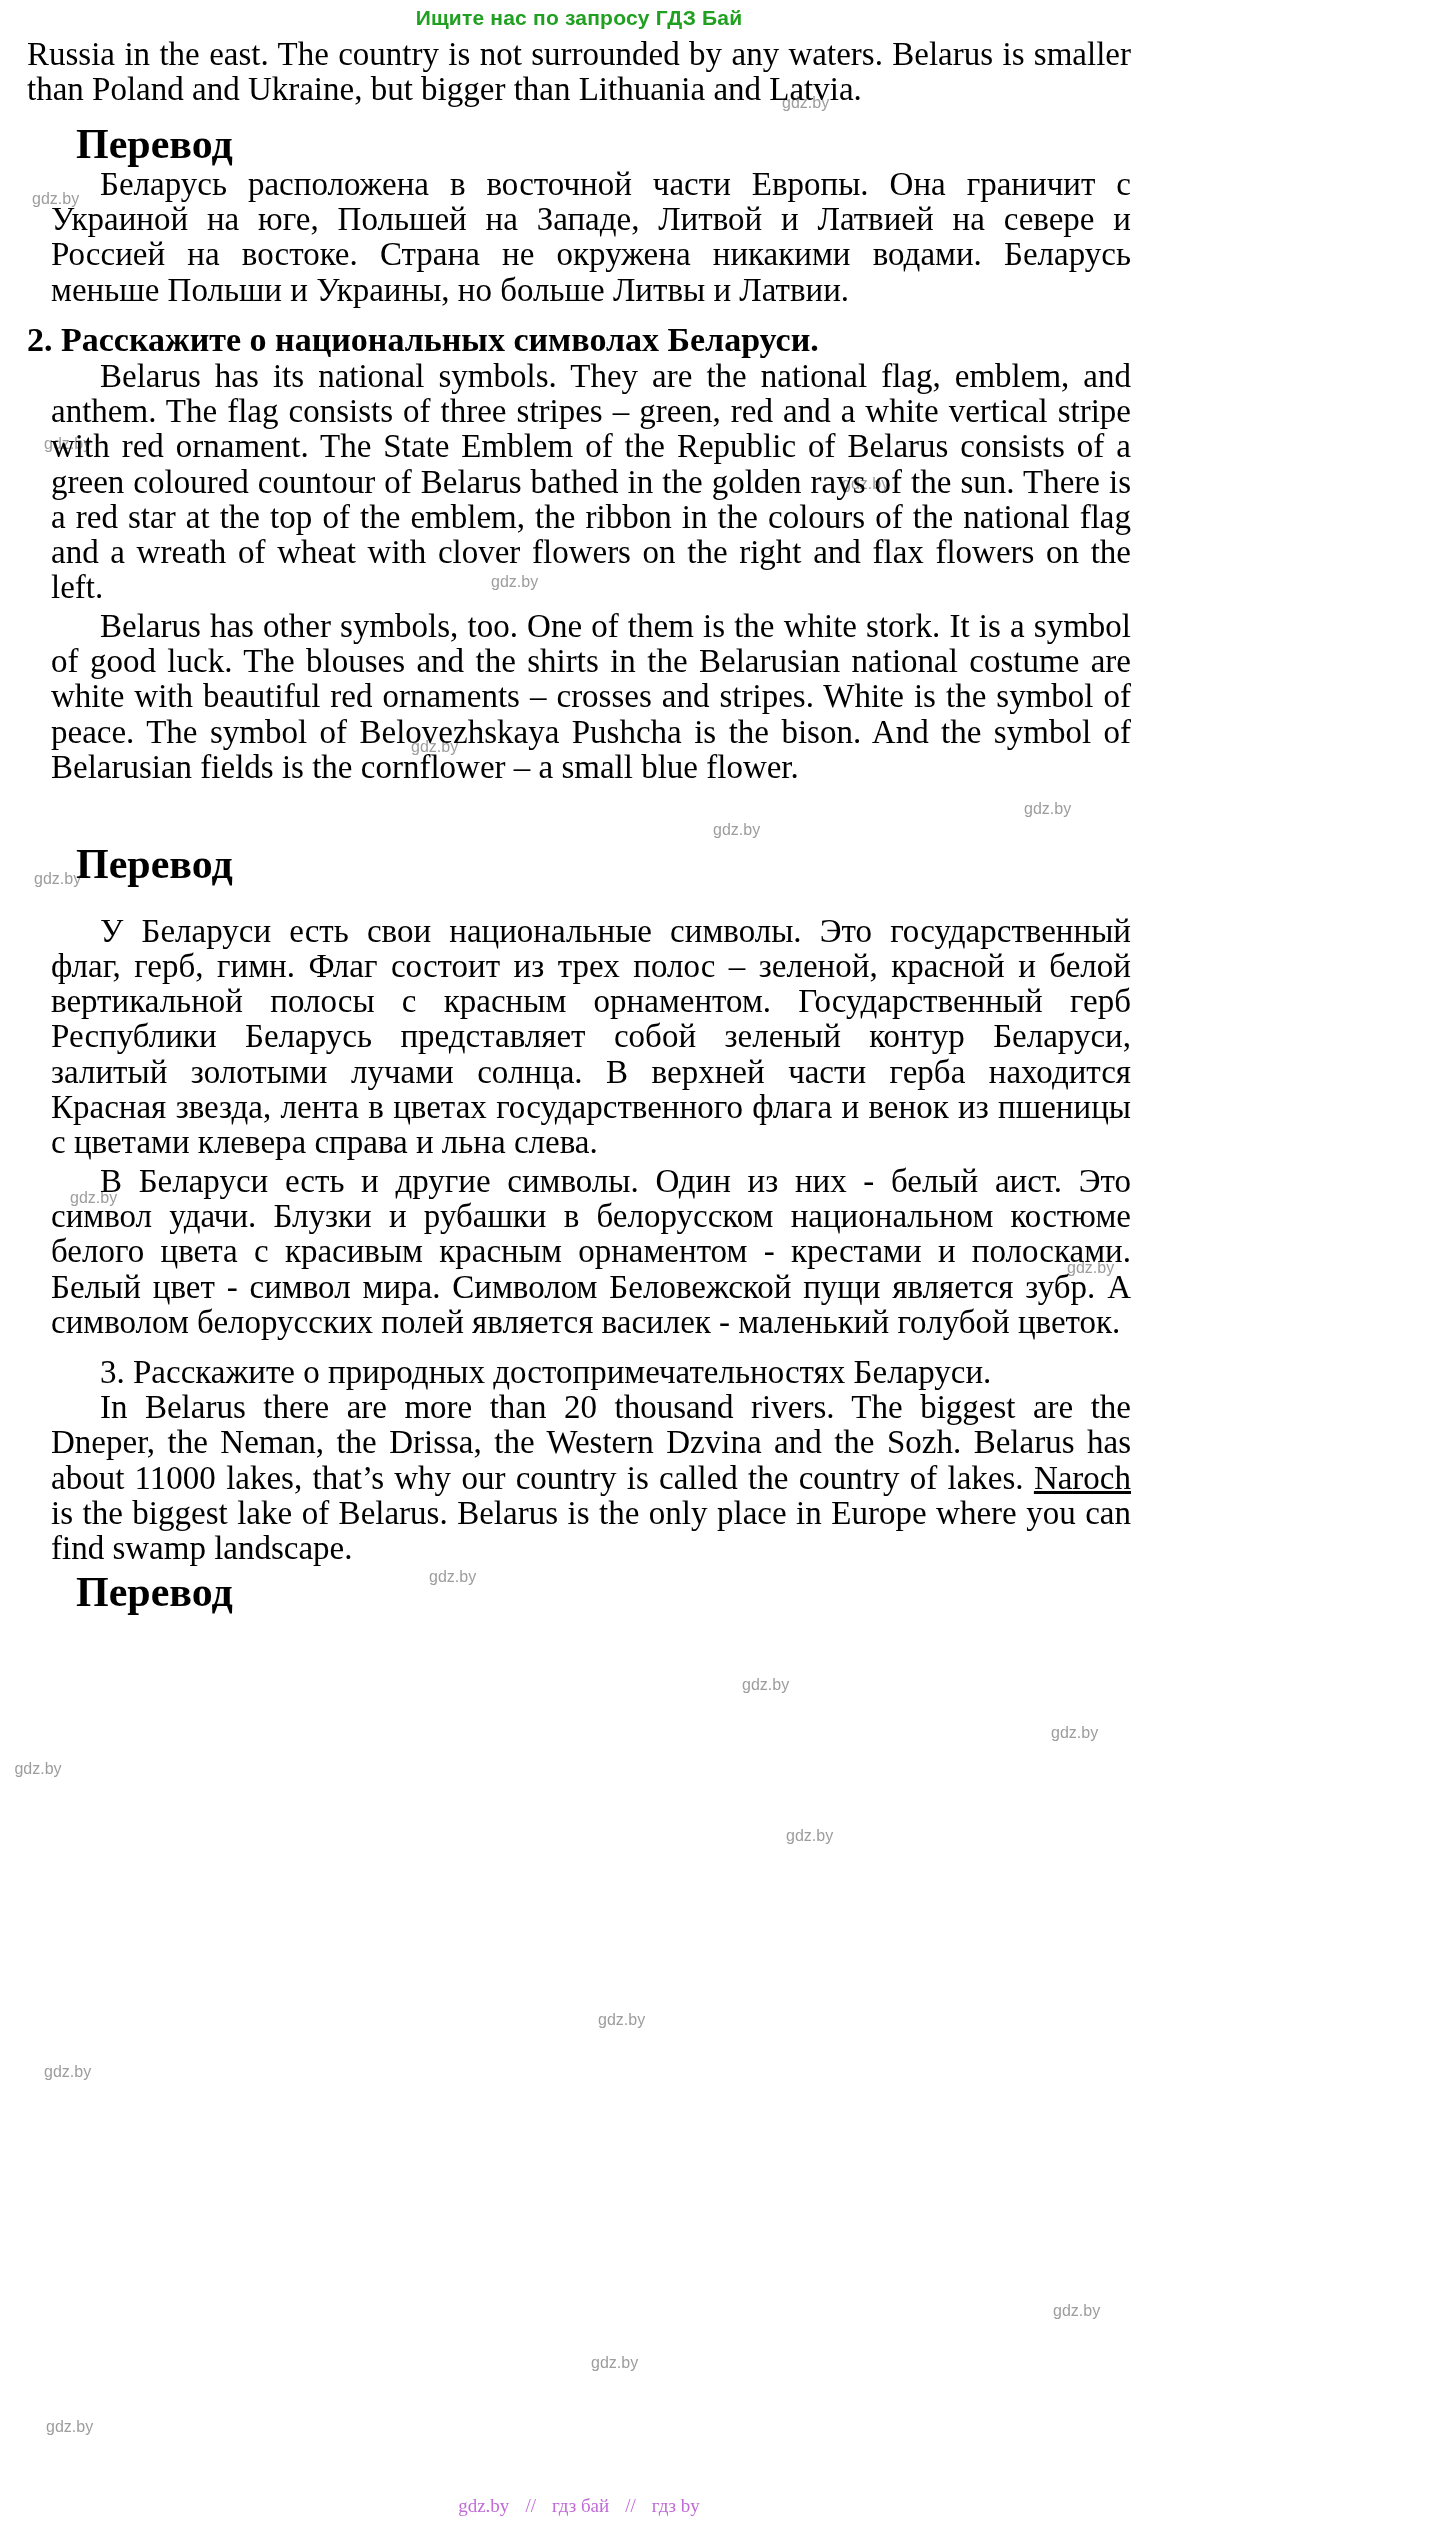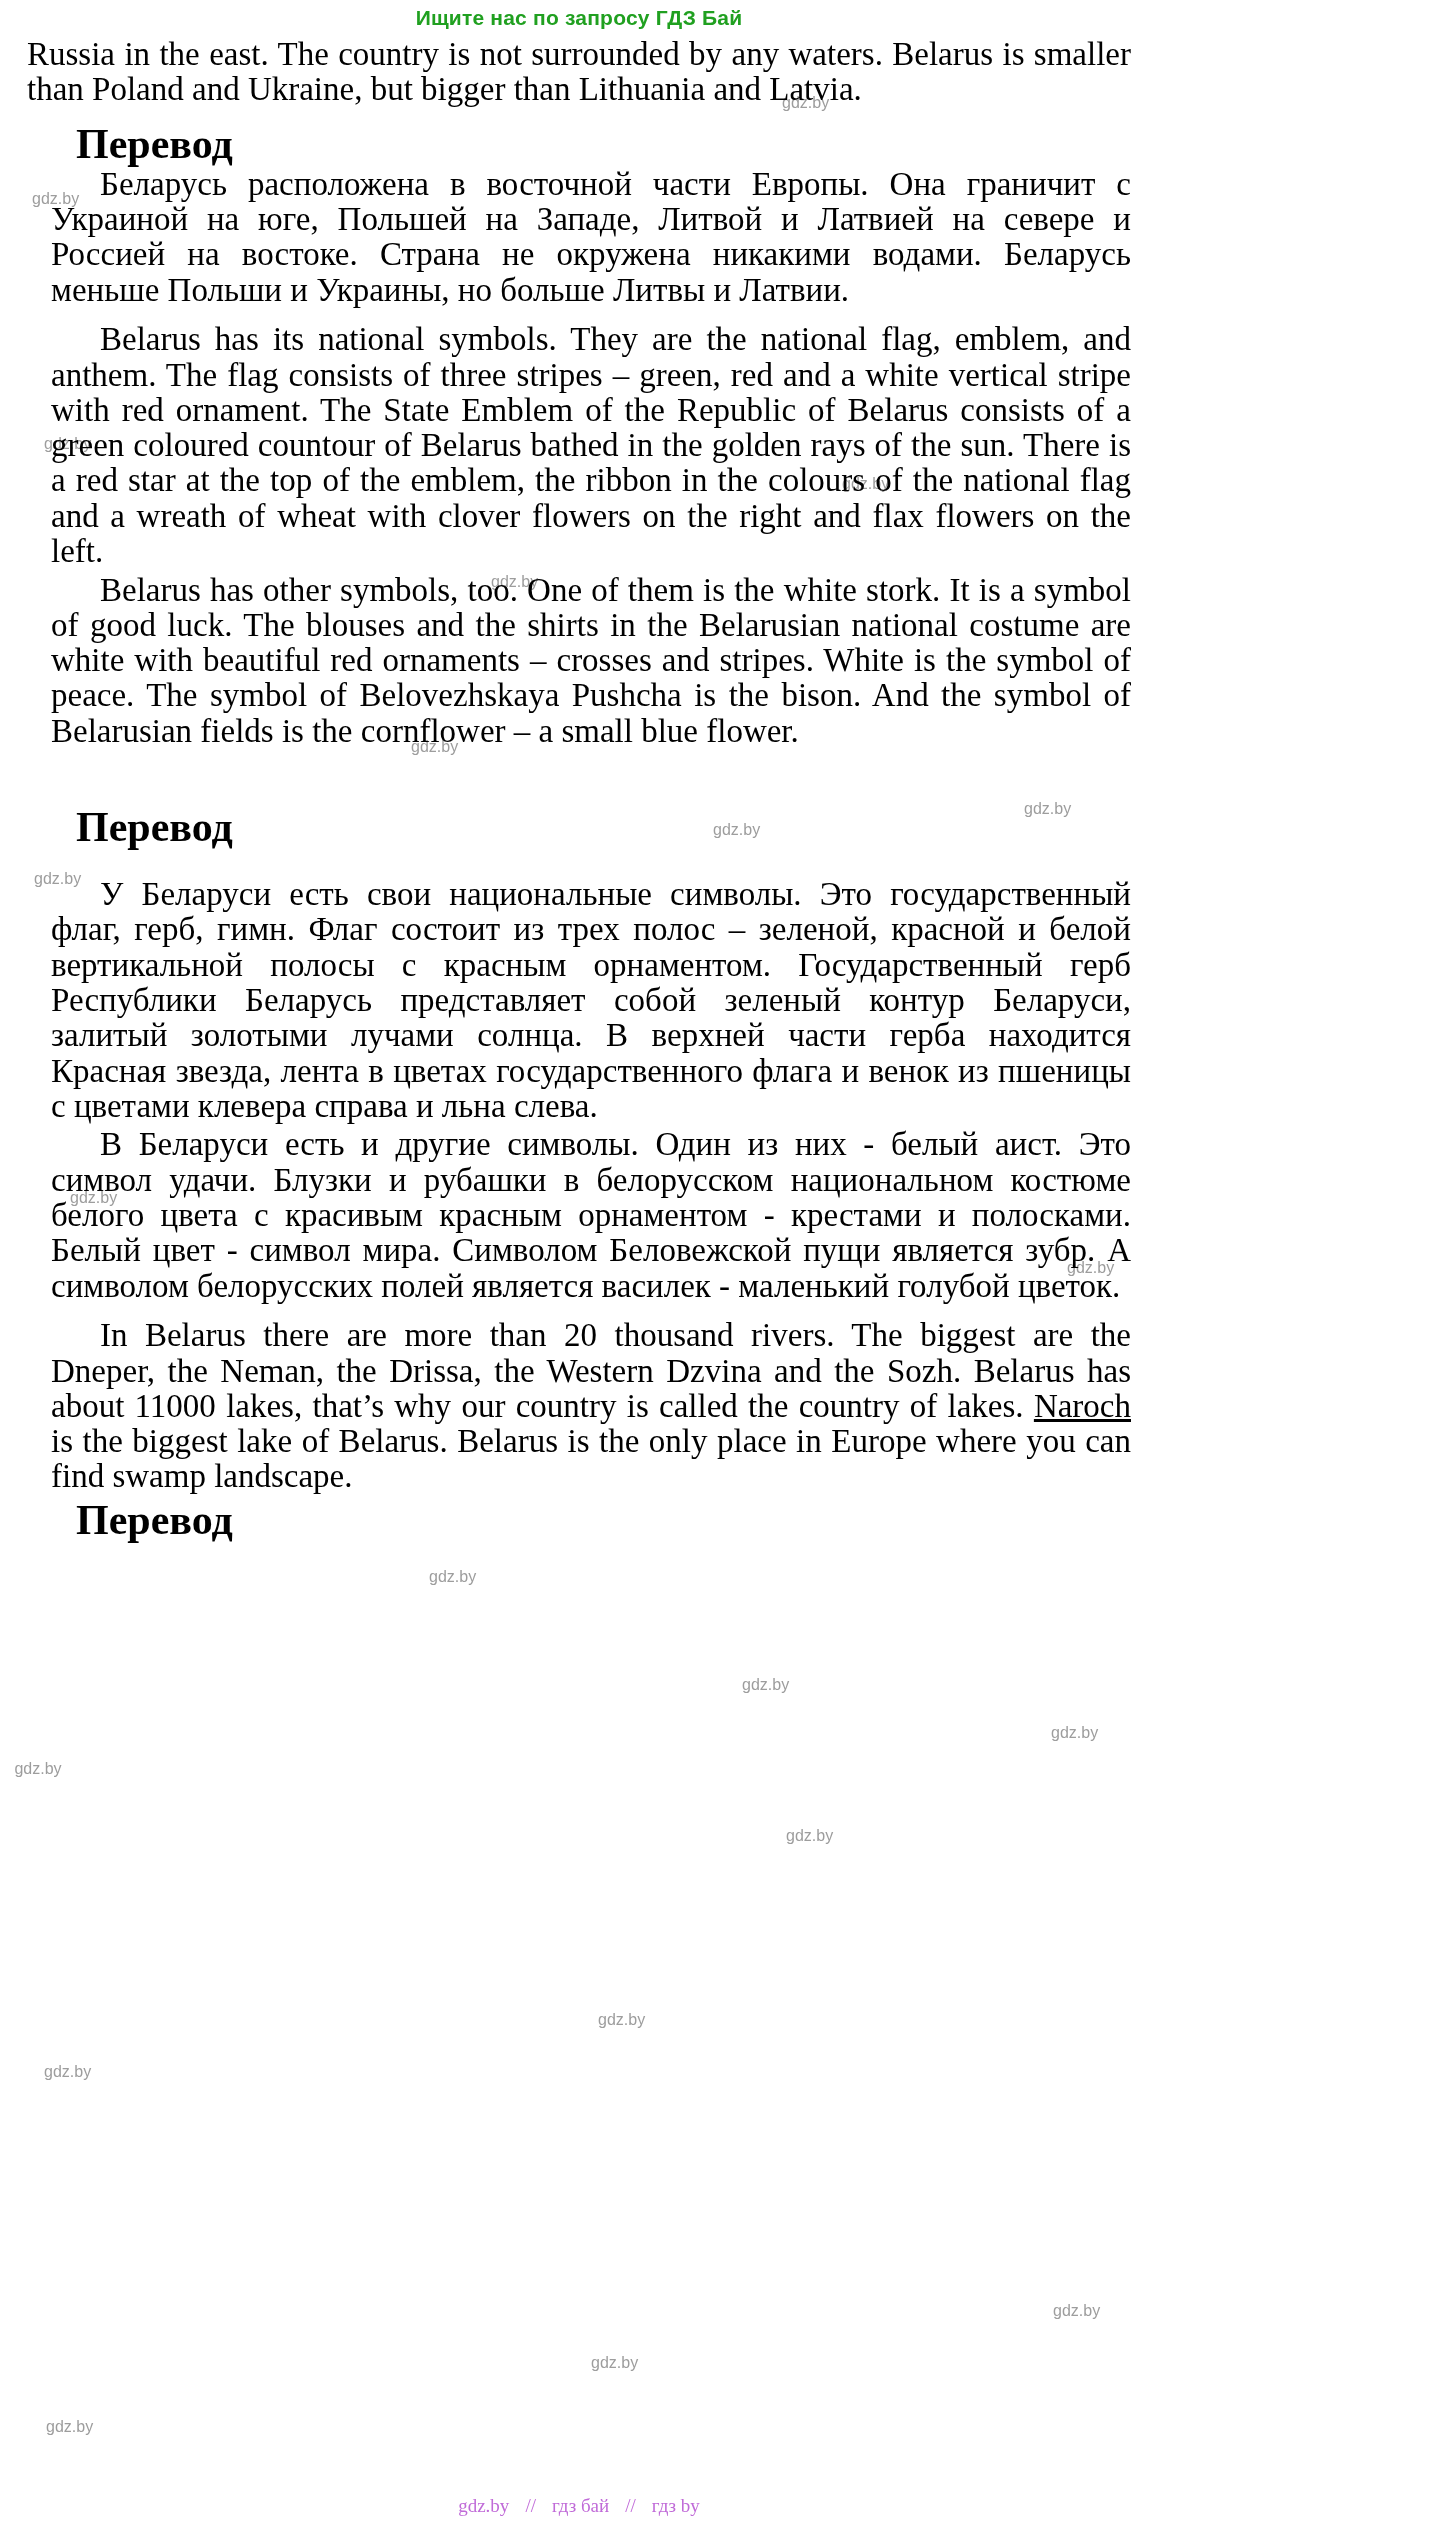--- a/index.html
+++ b/index.html
@@ -131,37 +131,39 @@
     <p class="justall blk">Russia in the east. The country is not surrounded by any waters. Belarus is smaller than Poland and Ukraine, but bigger than Lithuania and Latvia.</p>
 
     <div class="gap-sm"></div>
 
     <p class="perevod-h">Перевод</p>
 
     <p class="justall indent blk">Беларусь расположена в восточной части Европы. Она граничит с Украиной на юге, Польшей на Западе, Литвой и Латвией на севере и Россией на востоке. Страна не окружена никакими водами. Беларусь меньше Польши и Украины, но больше Литвы и Латвии.</p>
 
     <div class="gap-sm"></div>
 
+    <p class="heading">2. Расскажите о национальных символах Беларуси.</p>
 
     <p class="justall indent blk">Belarus has its national symbols. They are the national flag, emblem, and anthem. The flag consists of three stripes – green, red and a white vertical stripe with red ornament. The State Emblem of the Republic of Belarus consists of a green coloured countour of Belarus bathed in the golden rays of the sun. There is a red star at the top of the emblem, the ribbon in the colours of the national flag and a wreath of wheat with clover flowers on the right and flax flowers on the left.</p>
 
     <p class="justall indent blk">Belarus has other symbols, too. One of them is the white stork. It is a symbol of good luck. The blouses and the shirts in the Belarusian national costume are white with beautiful red ornaments – crosses and stripes. White is the symbol of peace. The symbol of Belovezhskaya Pushcha is the bison. And the symbol of Belarusian fields is the cornflower – a small blue flower.</p>
 
     <div class="gap-lg"></div>
 
     <p class="perevod-h">Перевод</p>
 
     <div class="gap-md"></div>
 
     <p class="justall indent blk">У Беларуси есть свои национальные символы. Это государственный флаг, герб, гимн. Флаг состоит из трех полос – зеленой, красной и белой вертикальной полосы с красным орнаментом. Государственный герб Республики Беларусь представляет собой зеленый контур Беларуси, залитый золотыми лучами солнца. В верхней части герба находится Красная звезда, лента в цветах государственного флага и венок из пшеницы с цветами клевера справа и льна слева.</p>
 
     <p class="justall indent blk">В Беларуси есть и другие символы. Один из них - белый аист. Это символ удачи. Блузки и рубашки в белорусском национальном костюме белого цвета с красивым красным орнаментом - крестами и полосками. Белый цвет - символ мира. Символом Беловежской пущи является зубр. А символом белорусских полей является василек - маленький голубой цветок.</p>
 
     <div class="gap-sm"></div>
 
+    <p class="indent">3. Расскажите о природных достопримечательностях Беларуси.</p>
 
     <p class="justall indent blk"><span>In Belarus there are more than 20 thousand rivers. The biggest are the Dneper, the Neman, the Drissa, the Western Dzvina and the Sozh. Belarus has about 11000 lakes, that’s why our country is called the country of lakes. </span><u class="underline">Naroch</u><span> is the biggest lake of Belarus. Belarus is the only place in Europe where you can find swamp landscape.</span></p>
 
     <p class="perevod-h">Перевод</p>
 
   </div>
 
   <div class="footer">
     <span>gdz.by</span><span>//</span><span>гдз бай</span><span>//</span><span>гдз by</span>
   </div>

